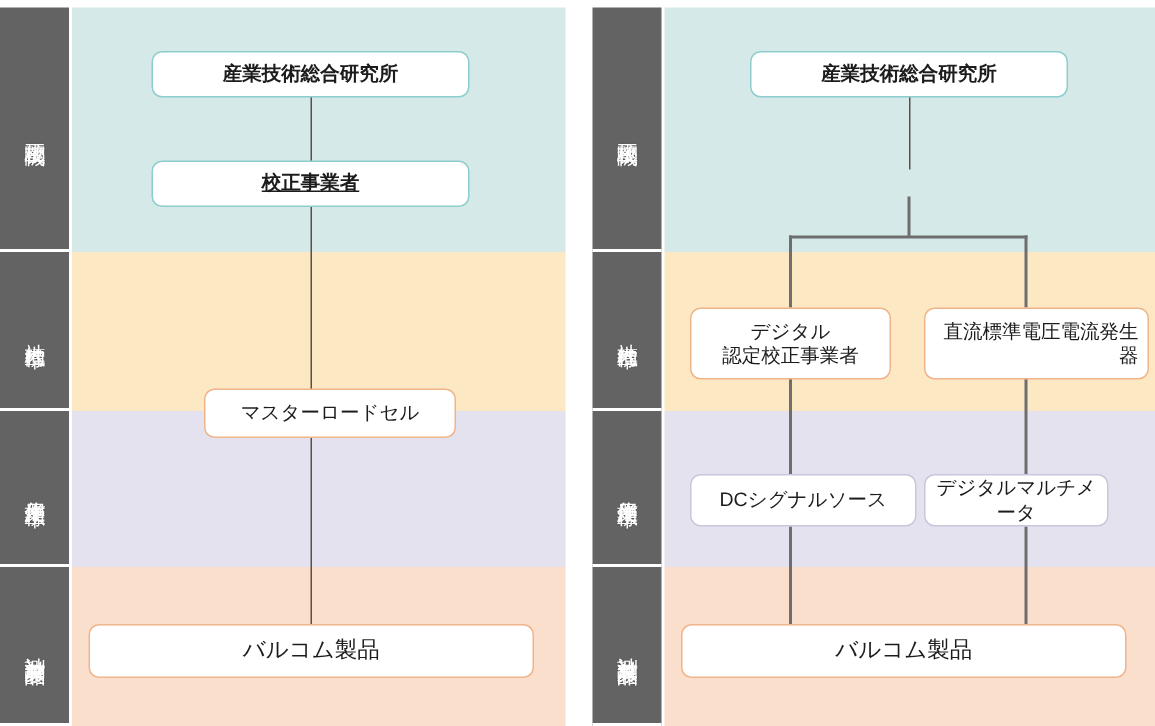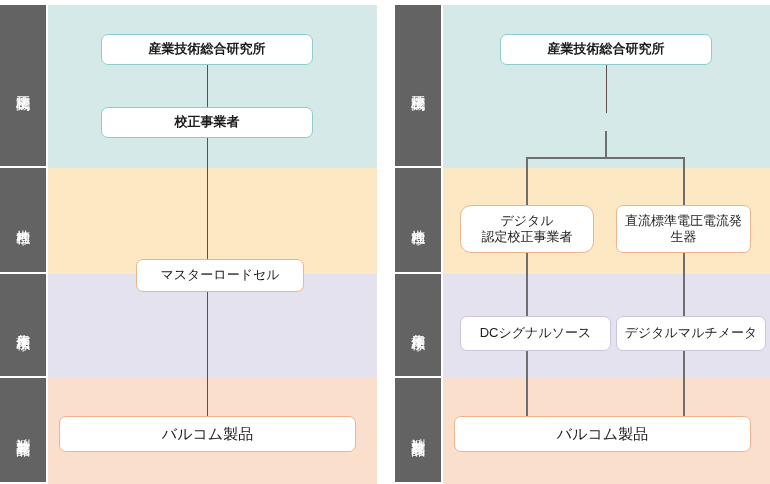--- a/index.html
+++ b/index.html
@@ -140,21 +140,21 @@
     </div>
 
     <div class="conn v" style="left:207px; top:58px; height:50px;"></div>
     <div class="conn v" style="left:207px; top:126px; height:130px;"></div>
     <div class="conn v" style="left:207px; top:285px; height:127px;"></div>
 
     <div class="node teal bold" style="left:101px; top:29px; width:212px; height:31px;">
       <span class="nlabel">産業技術総合研究所</span>
     </div>
 
-    <div class="node teal bold" style="left:101px; top:102px; width:212px; height:31px;">
+    <div class="node teal bold" style="left:101px; top:102px; width:212px; height:31px;text-decoration:underline;">
       <span class="nlabel">校正事業者</span>
     </div>
 
     <div class="node orange" style="left:136px; top:254px; width:168px; height:33px;">
       <span class="nlabel">マスターロードセル</span>
     </div>
 
     <div class="node orange" style="left:59px; top:411px; width:297px; height:36px; font-size:15px;">
       <span class="nlabel">バルコム製品</span>
     </div>
@@ -201,36 +201,36 @@
     <div class="conn grey v" style="left:288px; top:247px; height:65px;"></div>
 
     <div class="conn grey v" style="left:131px; top:346px; height:66px;"></div>
     <div class="conn grey v" style="left:288px; top:346px; height:66px;"></div>
 
     <div class="node teal bold" style="left:105px; top:29px; width:212px; height:31px;">
       <span class="nlabel">産業技術総合研究所</span>
     </div>
 
 
-    <div class="node orange" style="left:65px; top:200px; width:134px; height:48px;border-radius:11px;">
+    <div class="node orange" style="left:65px; top:200px; width:134px; height:48px;">
       <span class="nlabel">
         <span class="br">デジタル</span>
         <span class="br">認定校正事業者</span>
       </span>
     </div>
 
-    <div class="node orange" style="left:221px; top:200px; width:135px; height:48px;">
+    <div class="node orange" style="left:221px; top:200px; width:150px; height:48px;text-align:right;">
       <span class="nlabel">直流標準電圧電流発生器</span>
     </div>
 
     <div class="node lilac" style="left:65px; top:311px; width:151px; height:35px;">
       <span class="nlabel">DCシグナルソース</span>
     </div>
 
-    <div class="node lilac" style="left:221px; top:311px; width:150px; height:35px;">
+    <div class="node lilac" style="left:221px; top:311px; width:123px; height:35px;">
       <span class="nlabel">デジタルマルチメータ</span>
     </div>
 
     <div class="node orange" style="left:59px; top:411px; width:297px; height:36px; font-size:15px;">
       <span class="nlabel">バルコム製品</span>
     </div>
   </div>
 
 </div>
 

